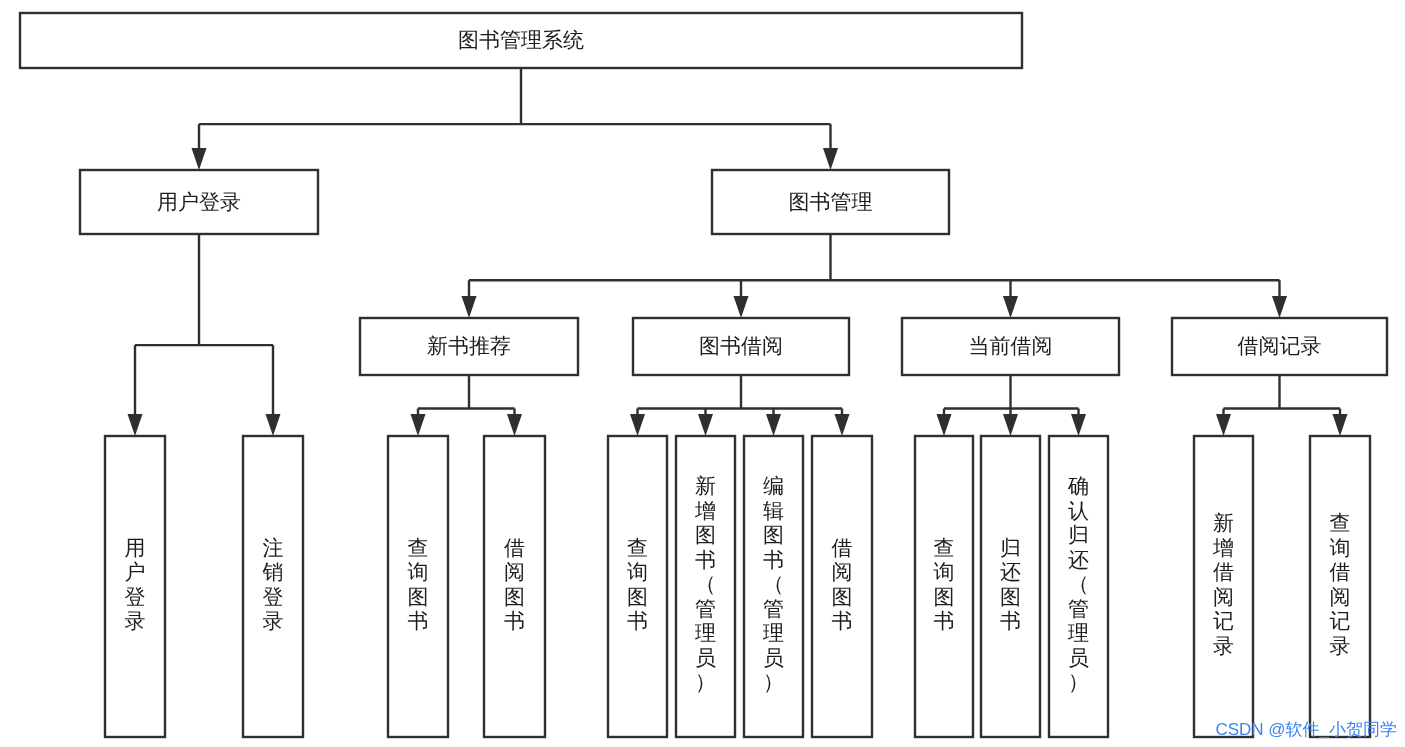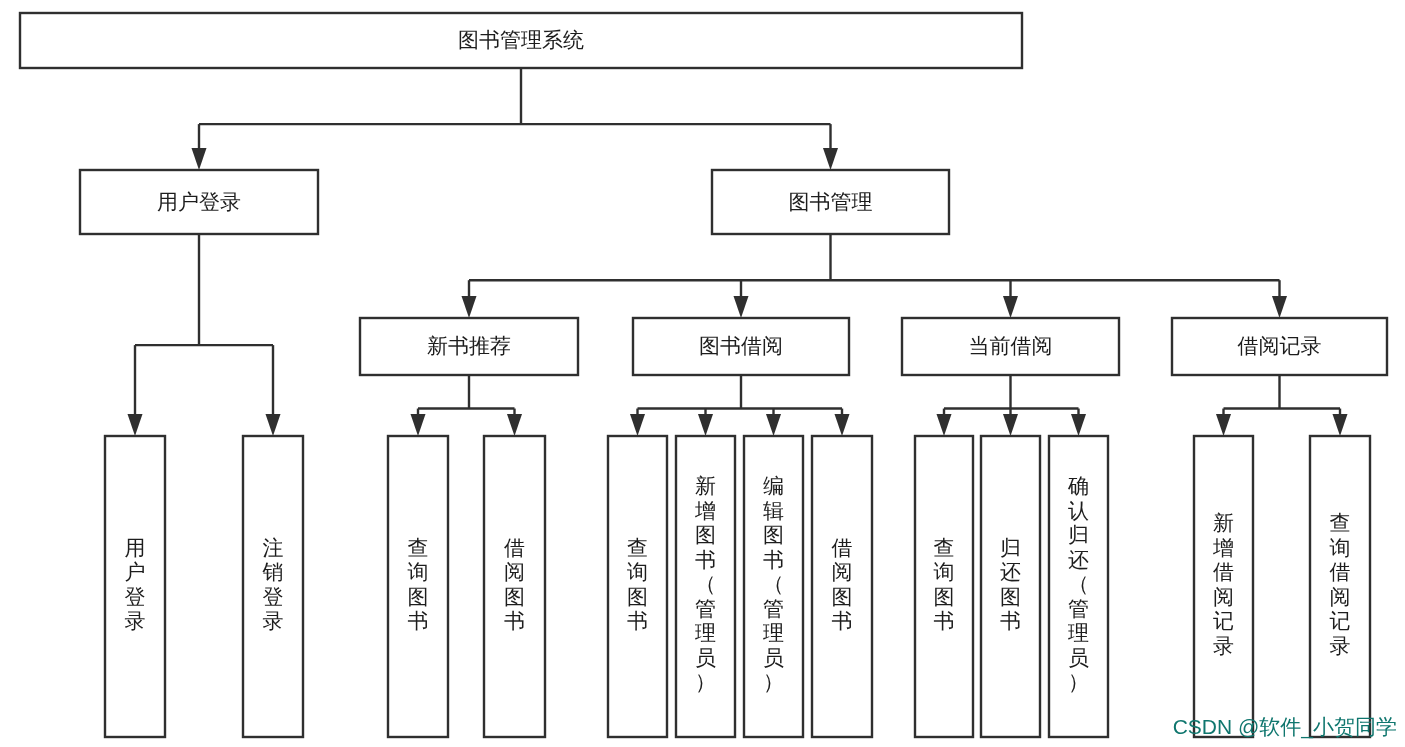--- a/index.html
+++ b/index.html
@@ -44,22 +44,22 @@
     font-size: 21px;
     fill: #1d1d1d;
     text-anchor: middle;
     dominant-baseline: middle;
   }
   .watermark {
     position: absolute;
     right: 8px;
     bottom: 6px;
     font-family: "Liberation Sans", "DejaVu Sans", sans-serif;
-    font-size: 21px;
-    color: #0f766e;
+    font-size: 17px;
+    color: #3b82f6;
     white-space: nowrap;
     pointer-events: none;
   }
 </style>
 </head>
 <body>
 
 <div id="diagram-root">
   <svg class="diagram" viewBox="0 0 1405 747" xmlns="http://www.w3.org/2000/svg">
     <g id="edge-layer">

